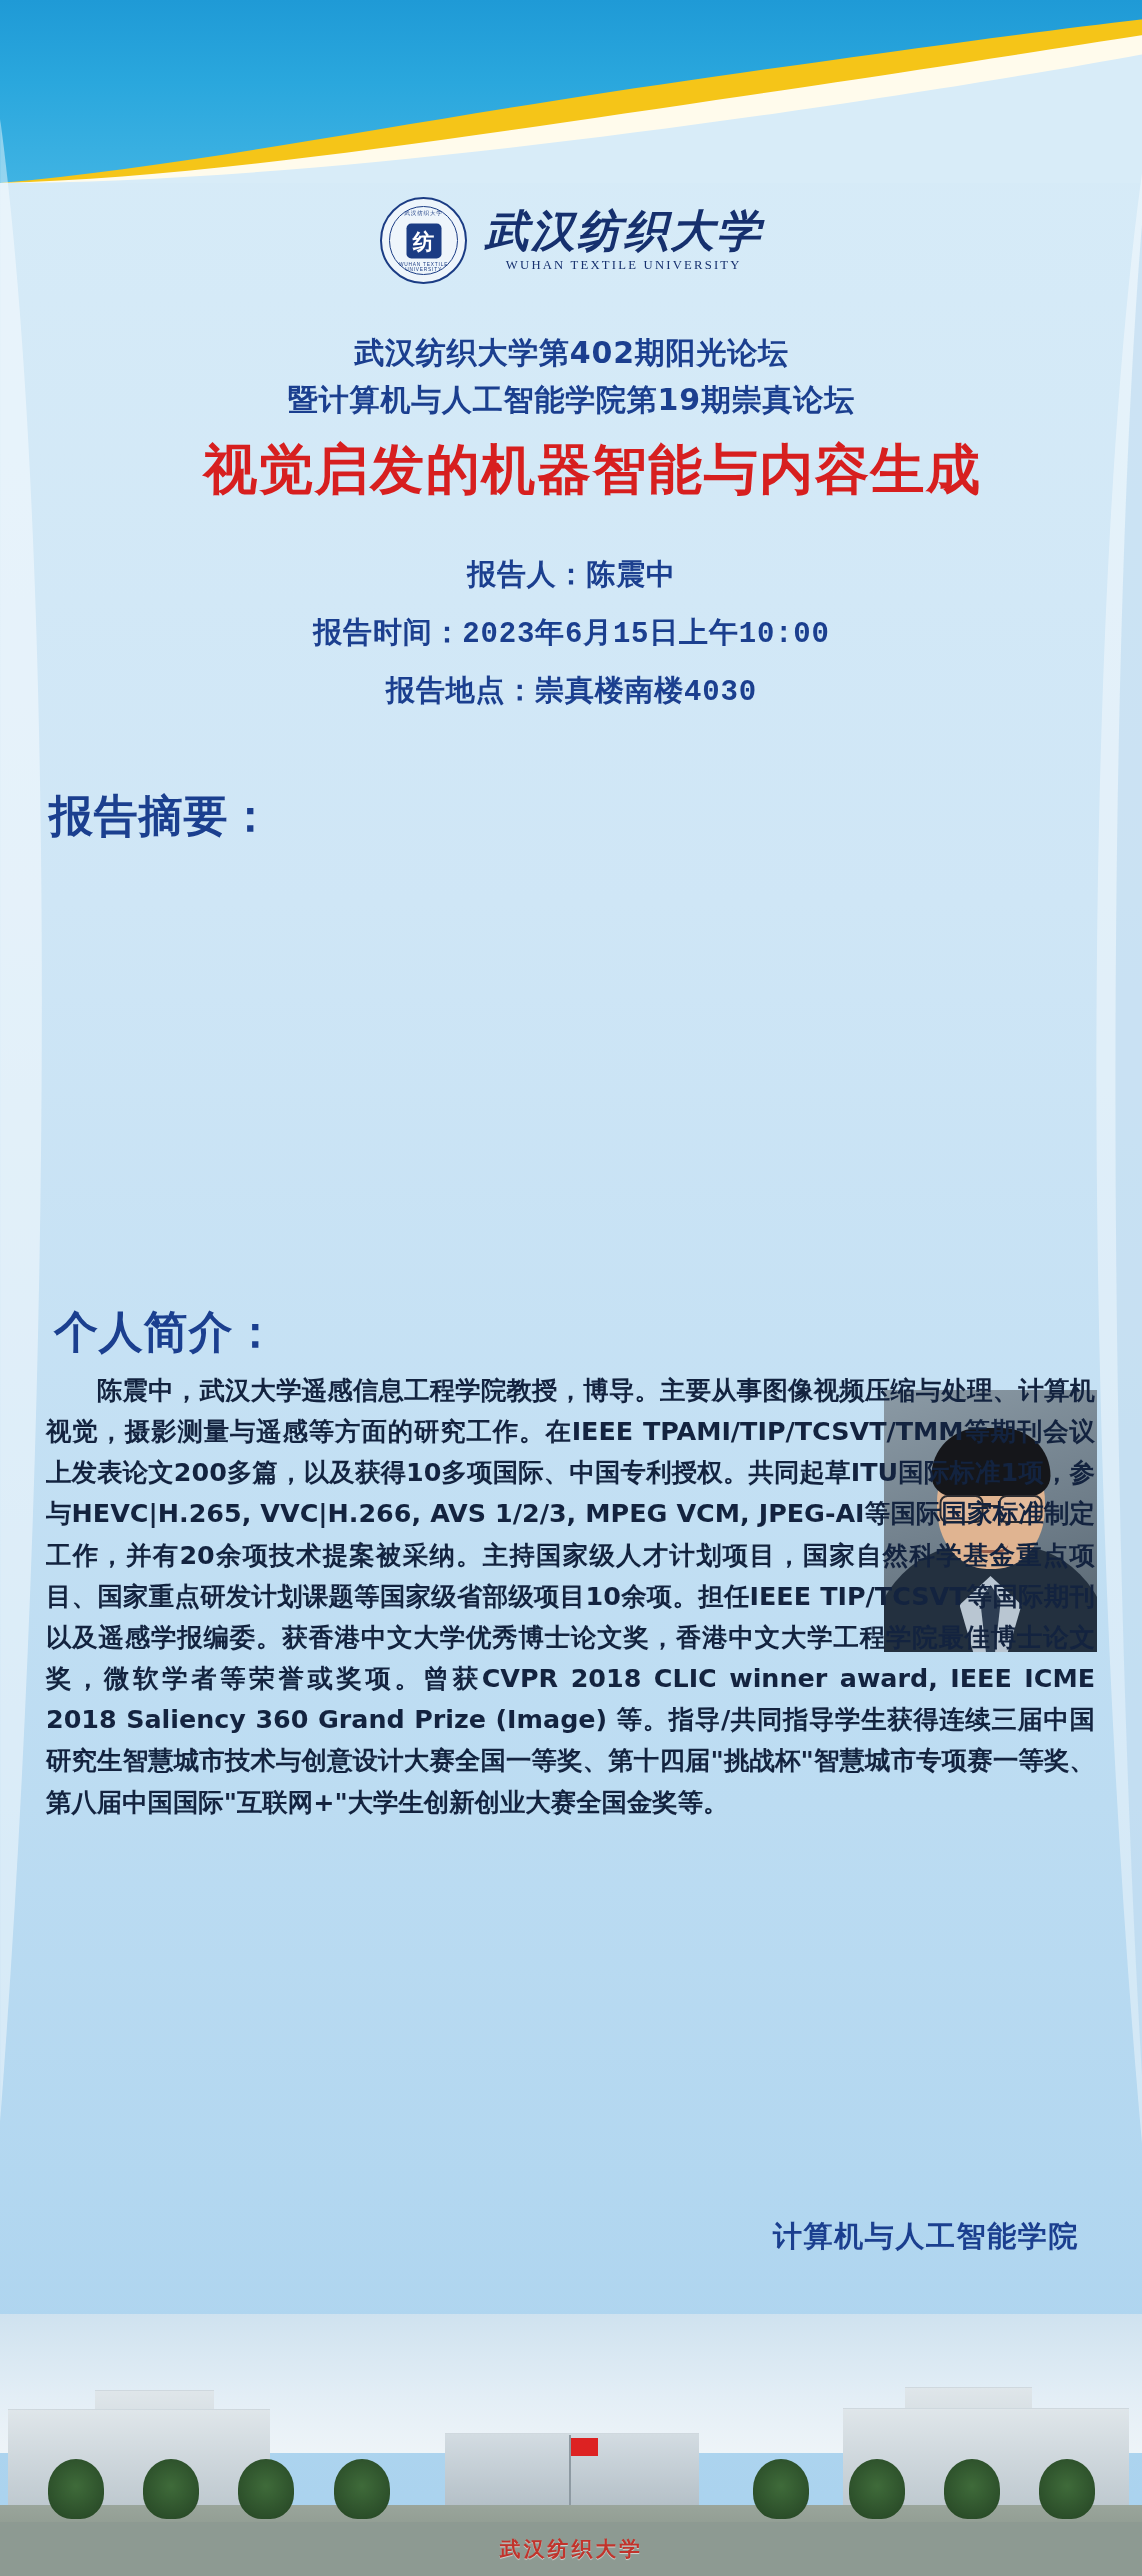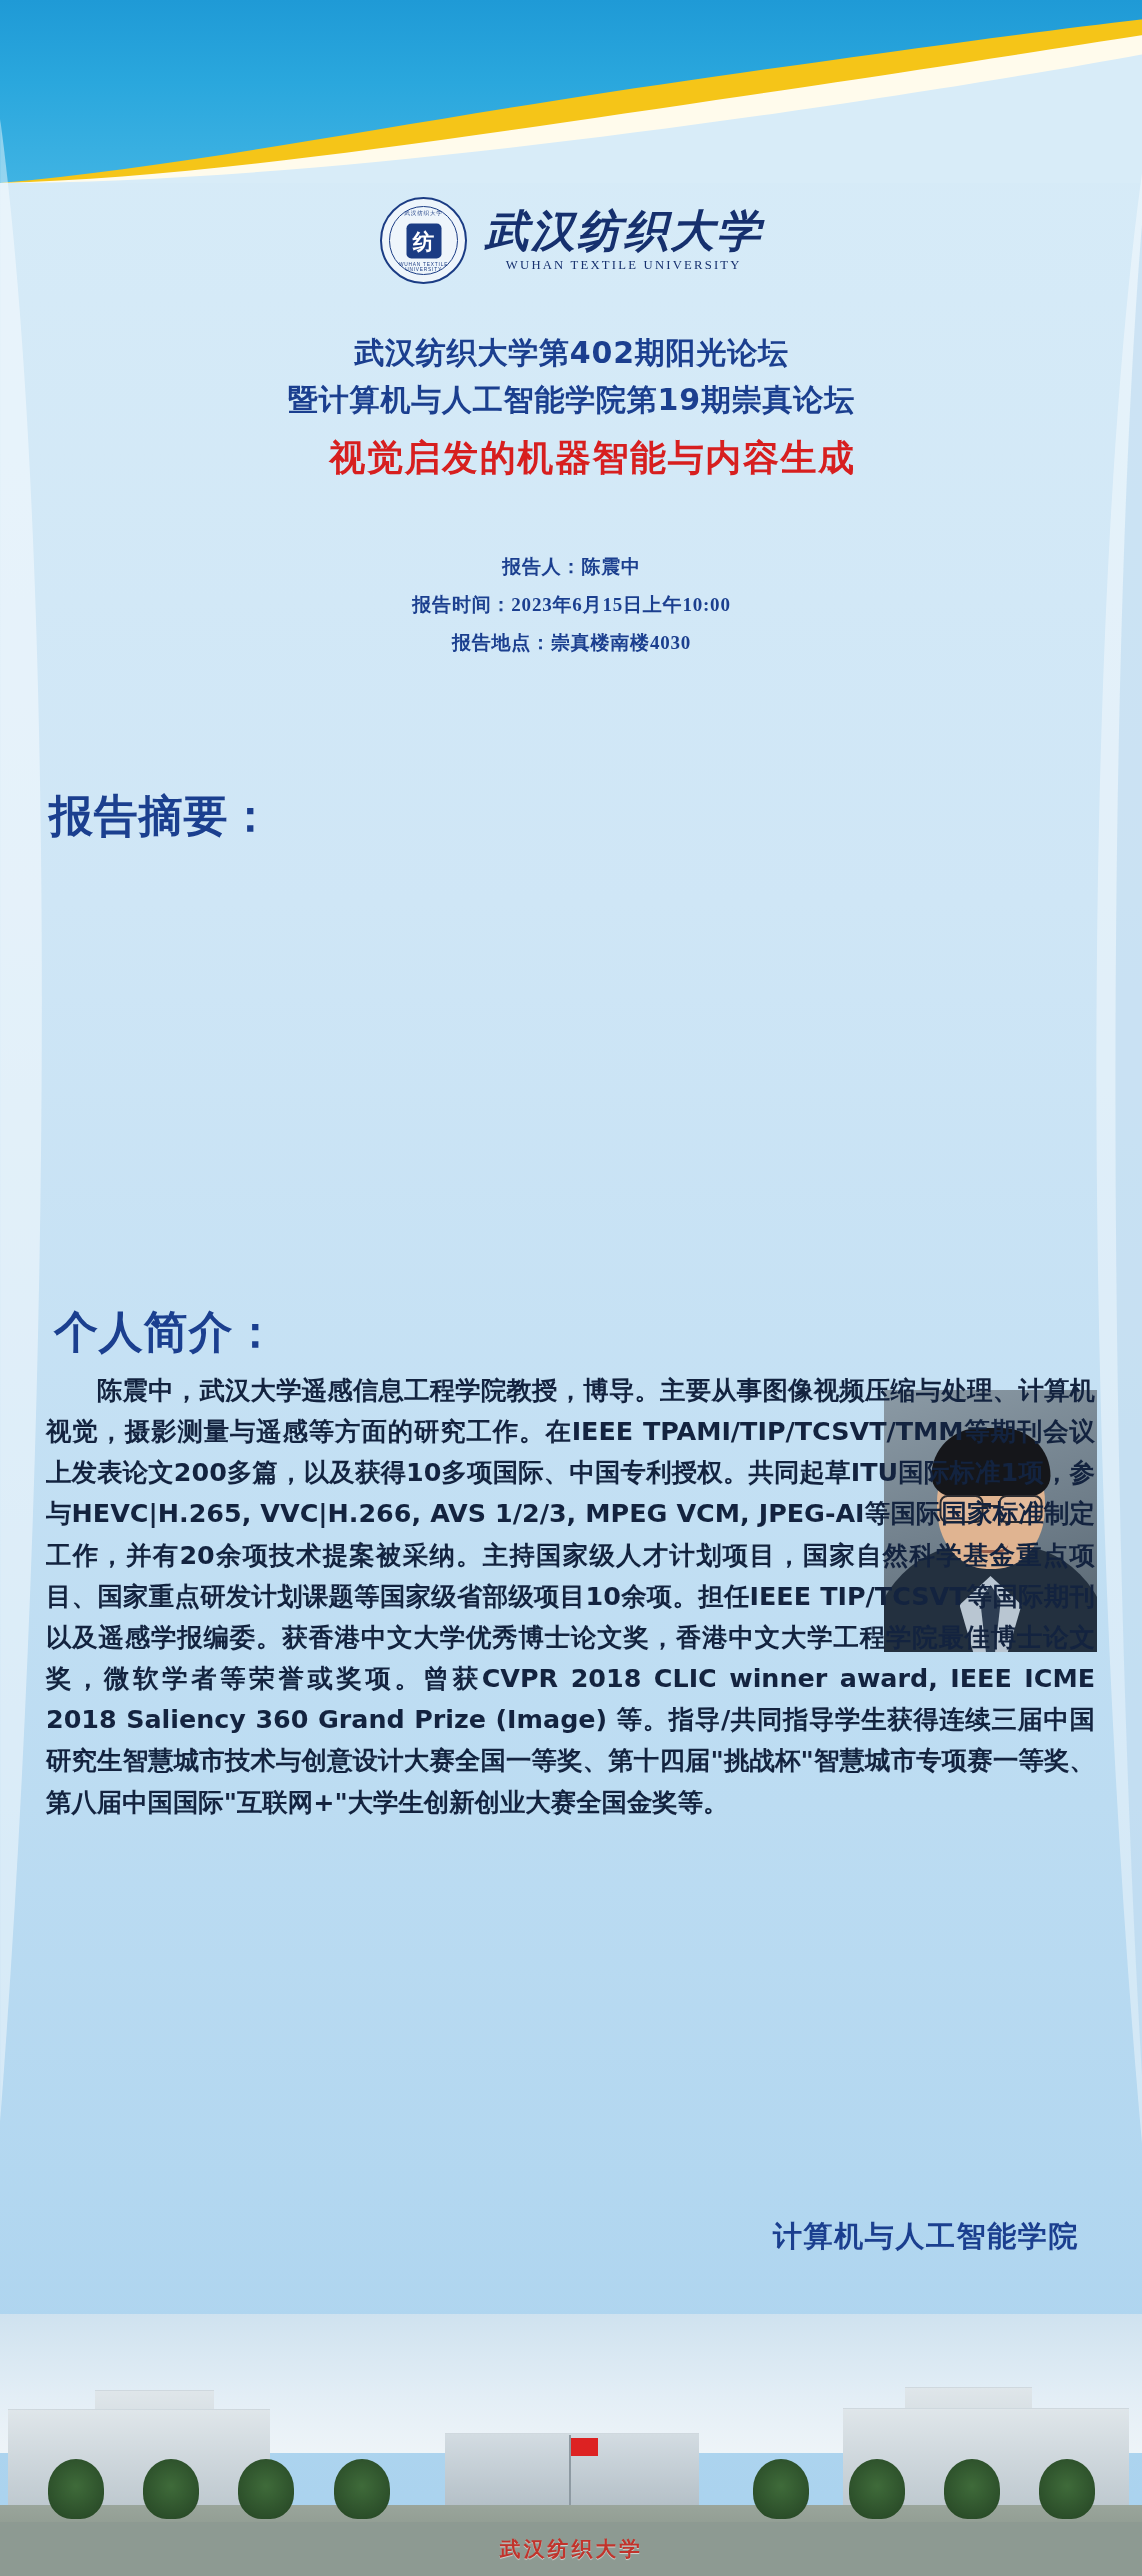--- a/index.html
+++ b/index.html
@@ -134,36 +134,36 @@
     font-weight: bold;
     font-size: 30px;
     color: #1b3f8f;
     line-height: 1.55;
     letter-spacing: 0.8px;
   }
   .main-title {
     margin-top: 11px;
     font-family: "DejaVu Sans", sans-serif;
     font-weight: bold;
-    font-size: 36px;
+    font-size: 54px;
     color: #d71f1f;
     letter-spacing: 1.6px;
     padding-left: 42px;
   }
 
   .meta-block {
     position: absolute;
     left: 0; top: 548px;
     width: 1143px;
     text-align: center;
   }
   .meta-line {
-    font-family: Liberation Serif, serif;
-    font-weight: bold;
-    font-size: 19px;
+    font-family: Liberation Mono, monospace;
+    font-weight: bold;
+    font-size: 29px;
     color: #1b3f8f;
     line-height: 2.0;
     letter-spacing: 0.8px;
   }
   .meta-line .val { color: #1b3f8f; }
   .meta-line.time .val { color: #1b3f8f; }
 
   
   .section-head {
     position: absolute;

